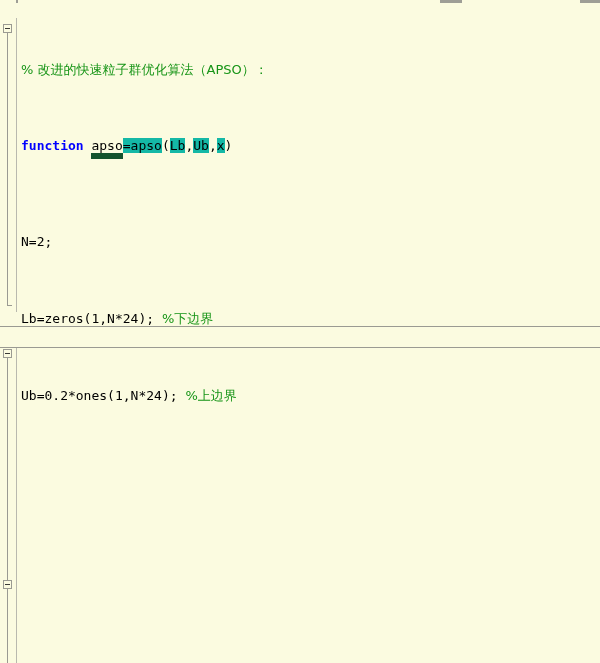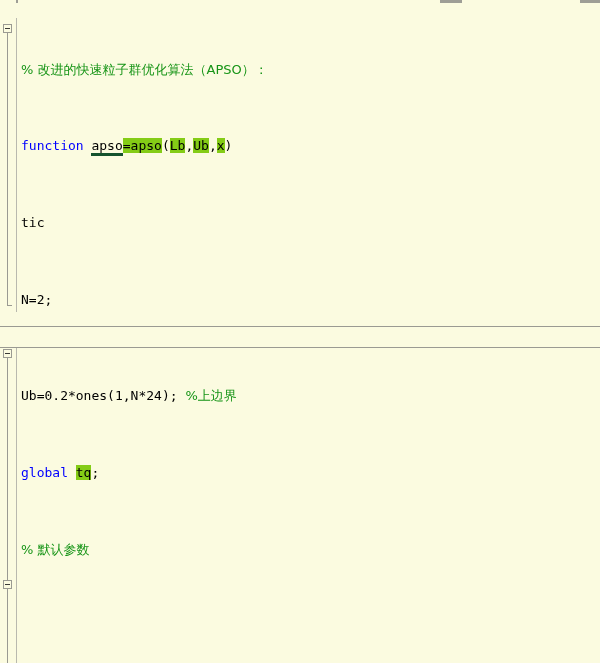--- a/index.html
+++ b/index.html
@@ -105,29 +105,29 @@
   
   .sec-band {
     position: absolute;
     left: 0;
     width: 600px;
     background: #fbfbe0;
     border-top: 1px solid #9a9a92;
     border-bottom: 1px solid #9a9a92;
   }
 
-  .kw   { color: #0000ff; }
+  .kw   { color: #0000ff; font-weight: bold; }
   .cmt  { color: #169416; }
 
   
   .hl {
-    background: #84cc16;
+    background: #14b8a6;
   }
   .hlu {
-    border-bottom: 3px solid #14532d;
+    border-bottom: 6px solid #14532d;
   }
 
   .cn { font-family: "DejaVu Sans", "Liberation Sans", sans-serif; }
 </style>
 </head>
 <body>
 
 <div id="editor">
 
   <div class="top-edge left"></div>
@@ -150,30 +150,28 @@
   <div class="body-rule" style="top:345px; height:318px;"></div>
 
   <div class="sec-band" style="top:326px; height:20px;"></div>
 
   <div class="code">
 
     <div class="line" style="margin-top:2px;"><span class="cmt cn">% 改进的快速粒子群优化算法（APSO）：</span></div>
 
     <div class="line"><span class="kw">function</span><span> </span><span class="hlu">apso</span><span class="hl">=apso</span><span>(</span><span class="hl">Lb</span><span>,</span><span class="hl">Ub</span><span>,</span><span class="hl">x</span><span>)</span></div>
 
-    <div class="line"><span>tic</span></div>
 
     <div class="line"><span>N=2;</span></div>
 
+    <div class="line"><span>Lb=zeros(1,N*24); </span><span class="cmt cn">%下边界</span></div>
 
     <div class="line"><span>Ub=0.2*ones(1,N*24); </span><span class="cmt cn">%上边界</span></div>
 
-    <div class="line"><span class="kw">global</span><span> </span><span class="hl">tq</span><span>;</span></div>
-
-    <div class="line"><span class="cmt cn">% 默认参数</span></div>
+
 
     
 
     
 
     
 
     
 
     

